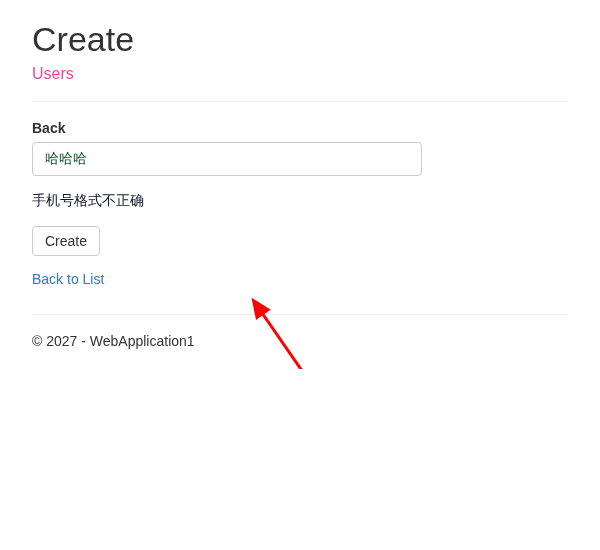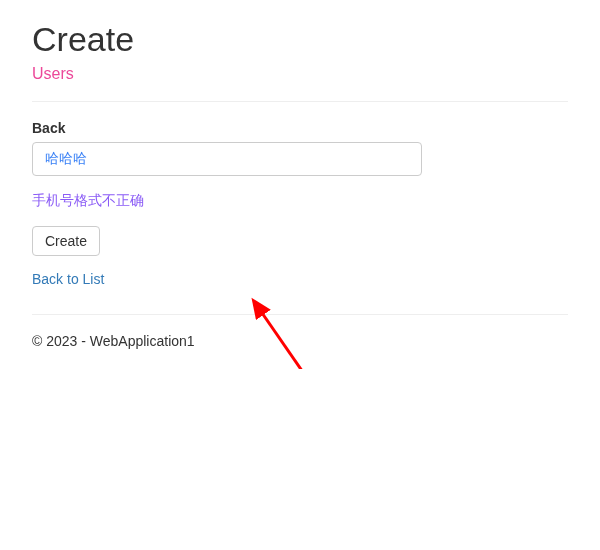--- a/index.html
+++ b/index.html
@@ -2,22 +2,22 @@
 <html><head>
   <meta charset="utf-8">
   <style>
     * { box-sizing: border-box; margin: 0; padding: 0; }
     body { font-family: "Helvetica Neue", Helvetica, Arial, sans-serif; color: #333; padding: 0 32px; width: 600px; position: relative; }
     h1 { font-size: 34px; font-weight: 500; margin-top: 20px; margin-bottom: 6px; }
     .subtitle { font-size: 16px; color: #ec4899; margin-bottom: 18px; }
     hr { border: 0; border-top: 1px solid #eee; margin: 0 0 18px 0; }
     .form-group { margin-bottom: 16px; }
     label { display: block; font-weight: bold; font-size: 14px; margin-bottom: 6px; color: #333; }
-    .form-control { width: 100%; max-width: 390px; height: 34px; padding: 6px 12px; font-size: 14px; color: #3b82f6; background: #fff; border: 1px solid #ccc; border-radius: 4px; display: block; }
-    .error-text { color: #8b5cf6; font-size: 14px; margin-top: 4px; }
+    .form-control { width: 100%; max-width: 390px; height: 34px; padding: 6px 12px; font-size: 14px; color: #14532d; background: #fff; border: 1px solid #ccc; border-radius: 4px; display: block; }
+    .error-text { color: #0f172a; font-size: 14px; margin-top: 4px; }
     .btn { display: inline-block; padding: 6px 12px; font-size: 14px; border: 1px solid #ccc; border-radius: 4px; background: #fff; color: #333; cursor: pointer; margin-bottom: 14px; }
     .link { color: #337ab7; font-size: 14px; text-decoration: none; display: inline-block; margin-bottom: 27px; cursor: pointer; }
     .footer { font-size: 14px; color: #333; margin-top: 8px; margin-bottom: 20px; }
     .arrow-overlay { position: absolute; top: 0; left: 0; pointer-events: none; }
   </style>
 </head>
 <body>
 
 
 
@@ -37,21 +37,21 @@
   <div class="error-text">手机号格式不正确</div>
 </div>
 
 <button class="btn">Create</button>
 <div>
   <a class="link">Back to List</a>
 </div>
 
 <hr>
 
-<div class="footer">© 2023 - WebApplication1</div>
+<div class="footer">© 2027 - WebApplication1</div>
 
 <svg class="arrow-overlay" width="600" height="550">
   <defs>
     <marker id="ah" markerWidth="10" markerHeight="10" refX="2" refY="3" orient="auto">
       <path d="M0,0 L0,6 L7,3 z" fill="#ff0000"></path>
     </marker>
   </defs>
   <line x1="412" y1="530" x2="260" y2="310" stroke="#ff0000" stroke-width="3" marker-end="url(#ah)"></line>
 </svg>
 

